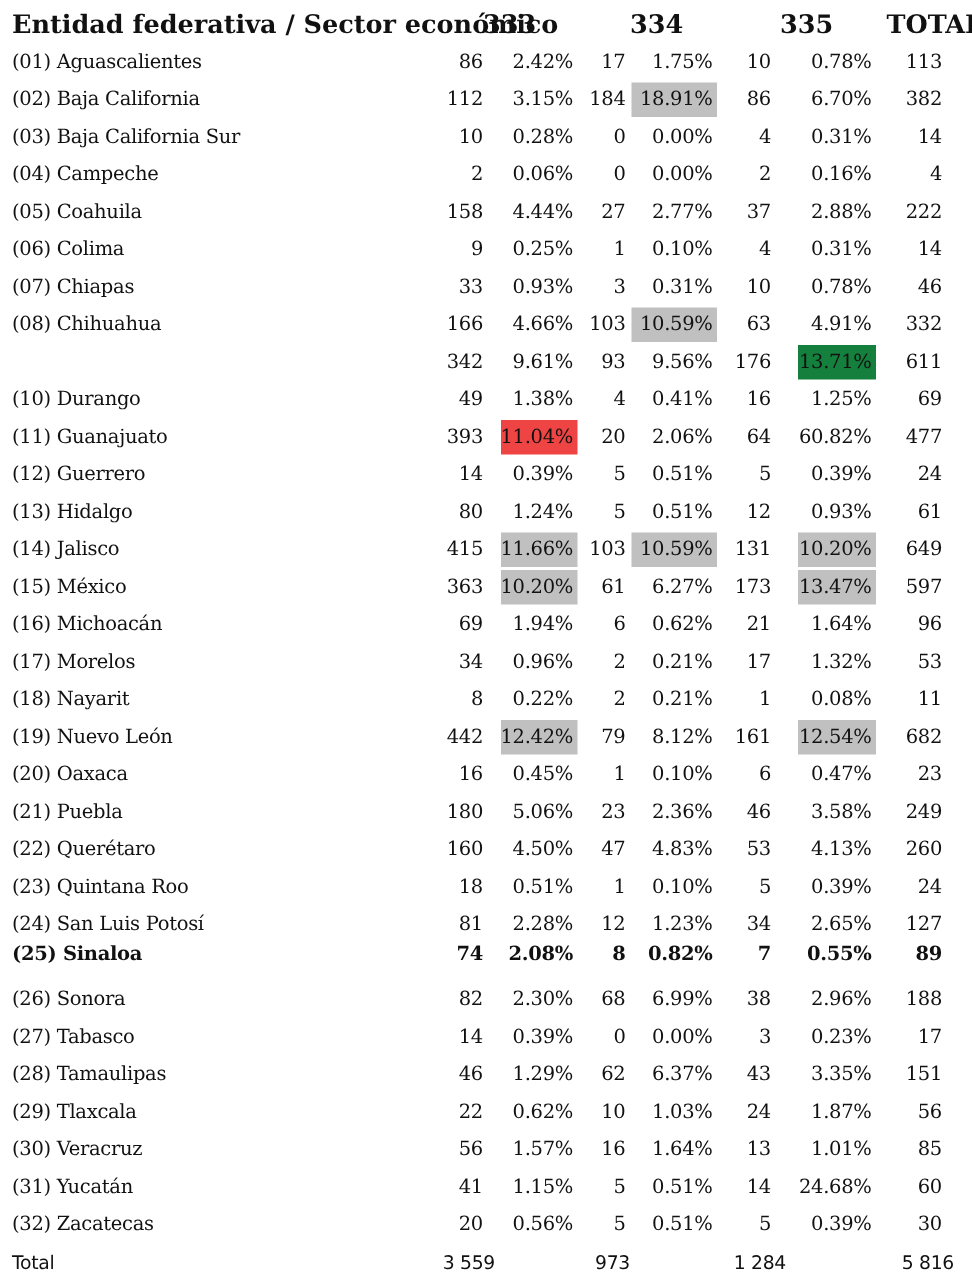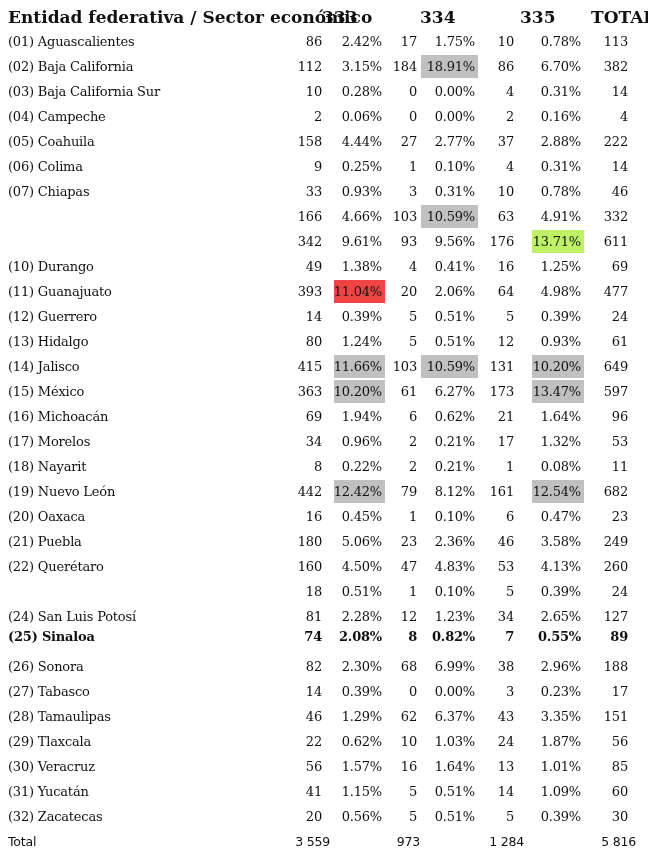--- a/index.html
+++ b/index.html
@@ -141,20 +141,21 @@
         <div class="pctbox c334p">
           <span class="cell num" style="position: absolute;">0.31%</span>
         </div>
         <div class="cell num c335n">10</div>
         <div class="pctbox c335p">
           <span class="cell num" style="position: absolute;">0.78%</span>
         </div>
         <div class="cell num ctot">46</div>
       </div>
       <div class="row" style="top: 204px;">
+        <div class="cell name">(08) Chihuahua</div>
         <div class="cell num c333n">166</div>
         <div class="pctbox c333p">
           <span class="cell num" style="position: absolute;">4.66%</span>
         </div>
         <div class="cell num c334n">103</div>
         <div class="pctbox c334p shade" style="background: rgb(192, 192, 192);">
           <span class="cell num" style="position: absolute;">10.59%</span>
         </div>
         <div class="cell num c335n">63</div>
         <div class="pctbox c335p">
@@ -165,21 +166,21 @@
       <div class="row" style="top: 229px;">
         <div class="cell num c333n">342</div>
         <div class="pctbox c333p">
           <span class="cell num" style="position: absolute;">9.61%</span>
         </div>
         <div class="cell num c334n">93</div>
         <div class="pctbox c334p">
           <span class="cell num" style="position: absolute;">9.56%</span>
         </div>
         <div class="cell num c335n">176</div>
-        <div class="pctbox c335p shade" style="background: #bef264;">
+        <div class="pctbox c335p shade" style="background: #15803d;">
           <span class="cell num" style="position: absolute;">13.71%</span>
         </div>
         <div class="cell num ctot">611</div>
       </div>
       <div class="row" style="top: 254px;">
         <div class="cell name">(10) Durango</div>
         <div class="cell num c333n">49</div>
         <div class="pctbox c333p">
           <span class="cell num" style="position: absolute;">1.38%</span>
         </div>
@@ -198,21 +199,21 @@
         <div class="cell num c333n">393</div>
         <div class="pctbox c333p shade" style="background: #ef4444;">
           <span class="cell num" style="position: absolute;">11.04%</span>
         </div>
         <div class="cell num c334n">20</div>
         <div class="pctbox c334p">
           <span class="cell num" style="position: absolute;">2.06%</span>
         </div>
         <div class="cell num c335n">64</div>
         <div class="pctbox c335p">
-          <span class="cell num" style="position: absolute;">4.98%</span>
+          <span class="cell num" style="position: absolute;">60.82%</span>
         </div>
         <div class="cell num ctot">477</div>
       </div>
       <div class="row" style="top: 304px;">
         <div class="cell name">(12) Guerrero</div>
         <div class="cell num c333n">14</div>
         <div class="pctbox c333p">
           <span class="cell num" style="position: absolute;">0.39%</span>
         </div>
         <div class="cell num c334n">5</div>
@@ -379,20 +380,21 @@
         <div class="pctbox c334p">
           <span class="cell num" style="position: absolute;">4.83%</span>
         </div>
         <div class="cell num c335n">53</div>
         <div class="pctbox c335p">
           <span class="cell num" style="position: absolute;">4.13%</span>
         </div>
         <div class="cell num ctot">260</div>
       </div>
       <div class="row" style="top: 579px;">
+        <div class="cell name">(23) Quintana Roo</div>
         <div class="cell num c333n">18</div>
         <div class="pctbox c333p">
           <span class="cell num" style="position: absolute;">0.51%</span>
         </div>
         <div class="cell num c334n">1</div>
         <div class="pctbox c334p">
           <span class="cell num" style="position: absolute;">0.10%</span>
         </div>
         <div class="cell num c335n">5</div>
         <div class="pctbox c335p">
@@ -517,21 +519,21 @@
         <div class="cell num c333n">41</div>
         <div class="pctbox c333p">
           <span class="cell num" style="position: absolute;">1.15%</span>
         </div>
         <div class="cell num c334n">5</div>
         <div class="pctbox c334p">
           <span class="cell num" style="position: absolute;">0.51%</span>
         </div>
         <div class="cell num c335n">14</div>
         <div class="pctbox c335p">
-          <span class="cell num" style="position: absolute;">1.09%</span>
+          <span class="cell num" style="position: absolute;">24.68%</span>
         </div>
         <div class="cell num ctot">60</div>
       </div>
       <div class="row" style="top: 804px;">
         <div class="cell name">(32) Zacatecas</div>
         <div class="cell num c333n">20</div>
         <div class="pctbox c333p">
           <span class="cell num" style="position: absolute;">0.56%</span>
         </div>
         <div class="cell num c334n">5</div>

